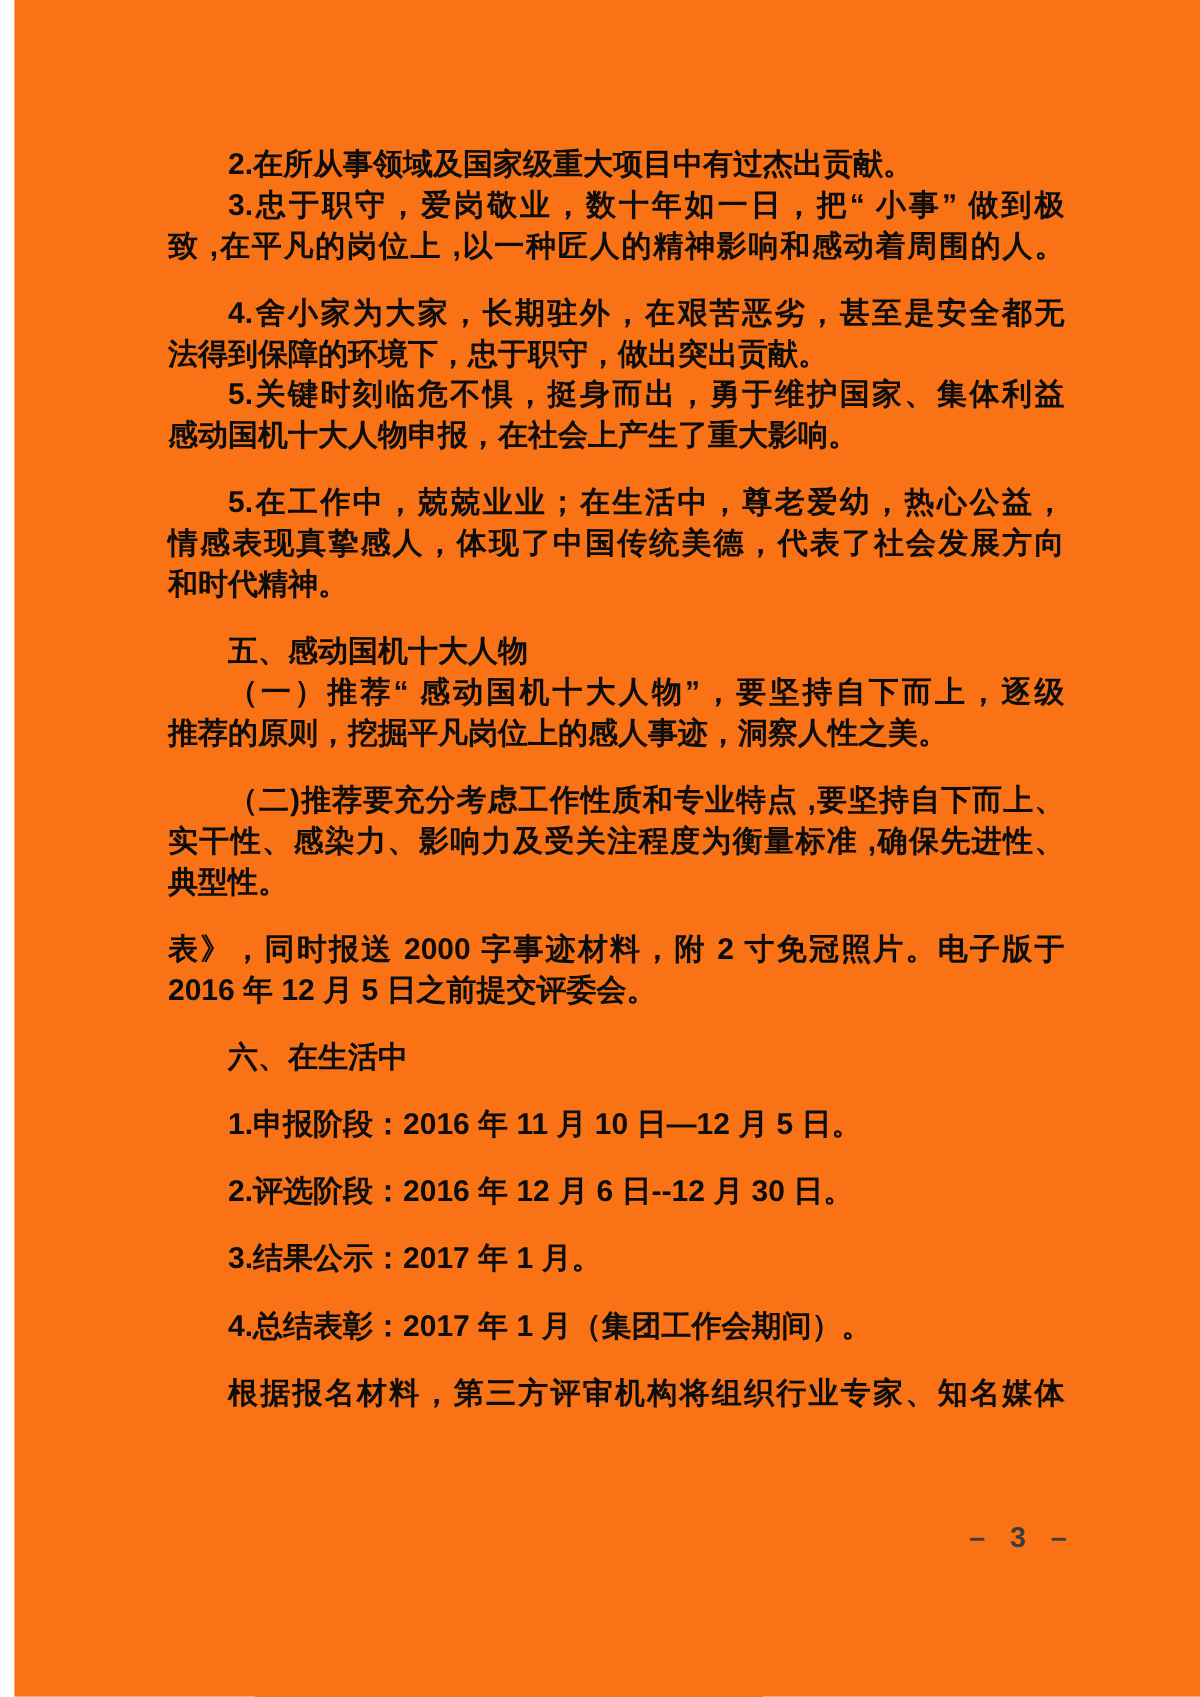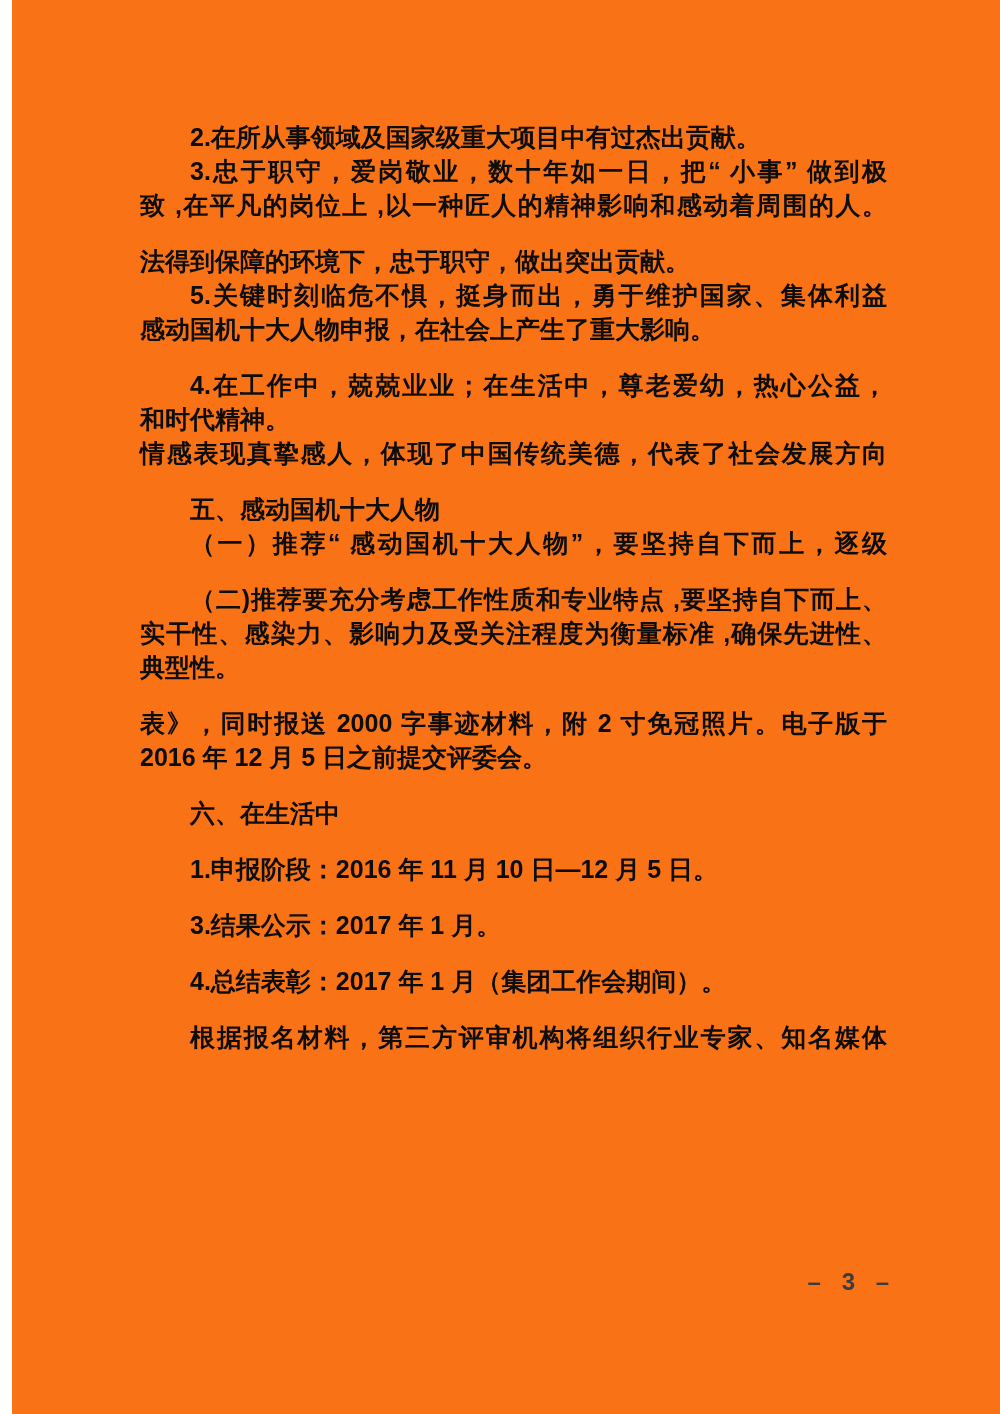--- a/index.html
+++ b/index.html
@@ -62,53 +62,58 @@
 <div class="page">
   <div class="content">
       <div class="para">
         <div class="line first">2.在所从事领域及国家级重大项目中有过杰出贡献。</div>
       </div>
       <div class="para">
         <div class="line first fill">3.忠于职守，爱岗敬业，数十年如一日，把“ 小事” 做到极</div>
         <div class="line fill">致 ,在平凡的岗位上 ,以一种匠人的精神影响和感动着周围的人。</div>
       </div>
       <div class="para blank">
+        <div class="line first fill">4.舍小家为大家，长期驻外，在艰苦恶劣，甚至是安全都无</div>
         <div class="line">法得到保障的环境下，忠于职守，做出突出贡献。</div>
       </div>
       <div class="para">
         <div class="line first fill">5.关键时刻临危不惧，挺身而出，勇于维护国家、集体利益</div>
         <div class="line">感动国机十大人物申报，在社会上产生了重大影响。</div>
       </div>
       <div class="para blank">
-        <div class="line first fill">4.在工作中，兢兢业业；在生活中，尊老爱幼，热心公益，</div>
+        <div class="line first fill">5.在工作中，兢兢业业；在生活中，尊老爱幼，热心公益，</div>
+        <div class="line fill">情感表现真挚感人，体现了中国传统美德，代表了社会发展方向</div>
         <div class="line">和时代精神。</div>
-        <div class="line fill">情感表现真挚感人，体现了中国传统美德，代表了社会发展方向</div>
       </div>
       <div class="para blank">
         <div class="line first">五、感动国机十大人物</div>
       </div>
       <div class="para">
         <div class="line first fill">（一）推荐“ 感动国机十大人物”，要坚持自下而上，逐级</div>
+        <div class="line">推荐的原则，挖掘平凡岗位上的感人事迹，洞察人性之美。</div>
       </div>
       <div class="para blank">
         <div class="line first fill">（二)推荐要充分考虑工作性质和专业特点 ,要坚持自下而上、</div>
         <div class="line fill">实干性、感染力、影响力及受关注程度为衡量标准 ,确保先进性、</div>
         <div class="line">典型性。</div>
       </div>
       <div class="para blank">
         <div class="line fill">表》，同时报送 2000 字事迹材料，附 2 寸免冠照片。电子版于</div>
         <div class="line">2016 年 12 月 5 日之前提交评委会。</div>
       </div>
       <div class="para blank">
         <div class="line first">六、在生活中</div>
       </div>
       <div class="para blank">
         <div class="line first">1.申报阶段：2016 年 11 月 10 日—12 月 5 日。</div>
       </div>
       <div class="para blank">
+        <div class="line first">2.评选阶段：2016 年 12 月 6 日--12 月 30 日。</div>
+      </div>
+      <div class="para blank">
         <div class="line first">3.结果公示：2017 年 1 月。</div>
       </div>
       <div class="para blank">
         <div class="line first">4.总结表彰：2017 年 1 月（集团工作会期间）。</div>
       </div>
       <div class="para blank">
         <div class="line first fill">根据报名材料，第三方评审机构将组织行业专家、知名媒体</div>
       </div>
     </div>
   <div class="page-number">– 3 –</div>

